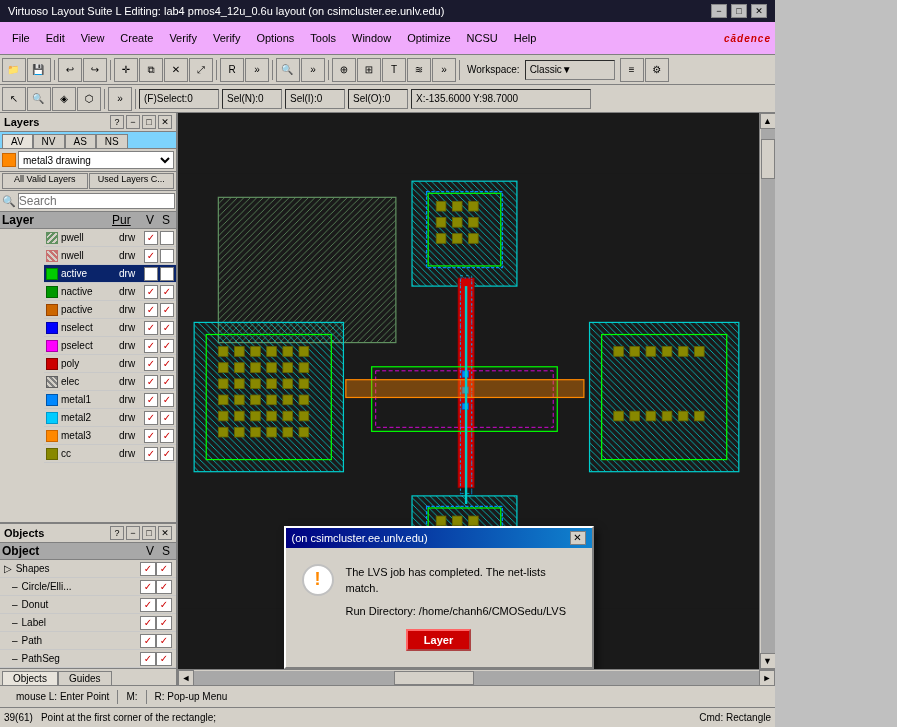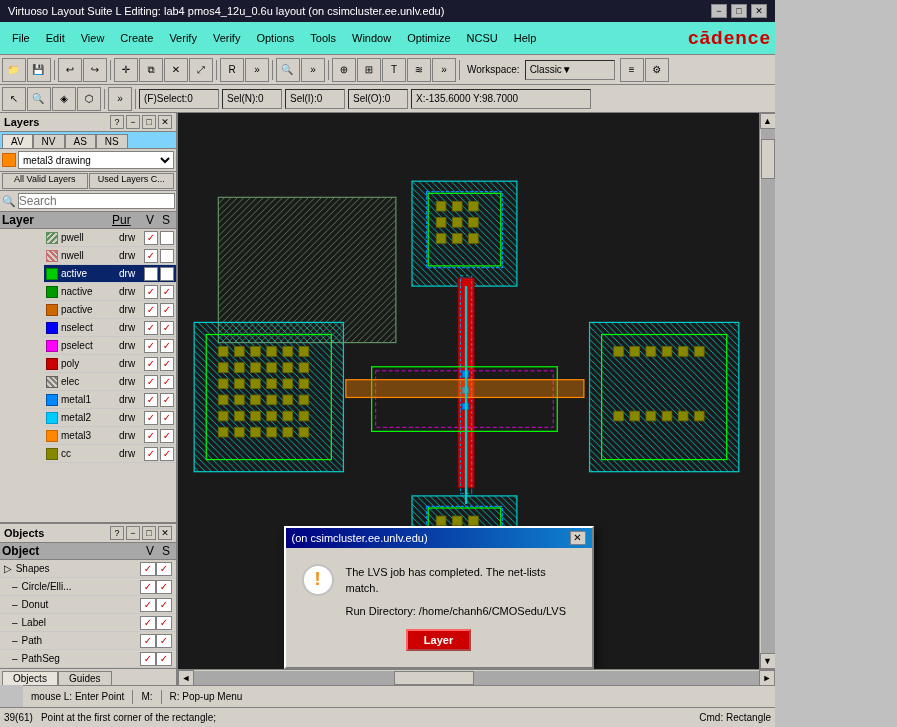--- a/index.html
+++ b/index.html
@@ -20,38 +20,39 @@
     .title-btn {
       width: 16px; height: 14px;
       background: #c0c0c0;
       border: 1px solid #888;
       display: flex; align-items: center; justify-content: center;
       font-size: 9px; cursor: pointer; color: #000;
     }
 
     
     .menu-bar {
-      background: #5eead4;
+      background: #f0abfc;
       height: 24px;
       display: flex;
       align-items: center;
       border-bottom: 1px solid #808080;
       padding: 16px 4px;
     }
     .menu-item {
       padding: 2px 8px;
       cursor: pointer;
       font-size: 11px;
       color: #000;
     }
     .cadence-logo {
       margin-left: auto;
       color: #cc0000;
       font-weight: bold;
-      font-size: 19px;
+      font-size: 10px;
+      font-style: italic;
       letter-spacing: 1px;
     }
 
     
     .toolbar {
       background: #d4d0c8;
       height: 30px;
       display: flex;
       align-items: center;
       border-bottom: 1px solid #808080;
@@ -302,24 +303,23 @@
       top: 10px;
     }
 
     
     .bottom-status {
       height: 22px;
       background: #d4d0c8;
       border-top: 1px solid #808080;
       display: flex;
       align-items: center;
-      padding: 0 8px;
+      padding: 0 16px;
       font-size: 10px;
       gap: 8px;
-      margin-left: 23px;
     }
     .status-sep { width: 1px; height: 14px; background: #808080; }
 
     
     .cmd-bar {
       height: 20px;
       background: #d4d0c8;
       border-top: 1px solid #808080;
       display: flex;
       align-items: center;

